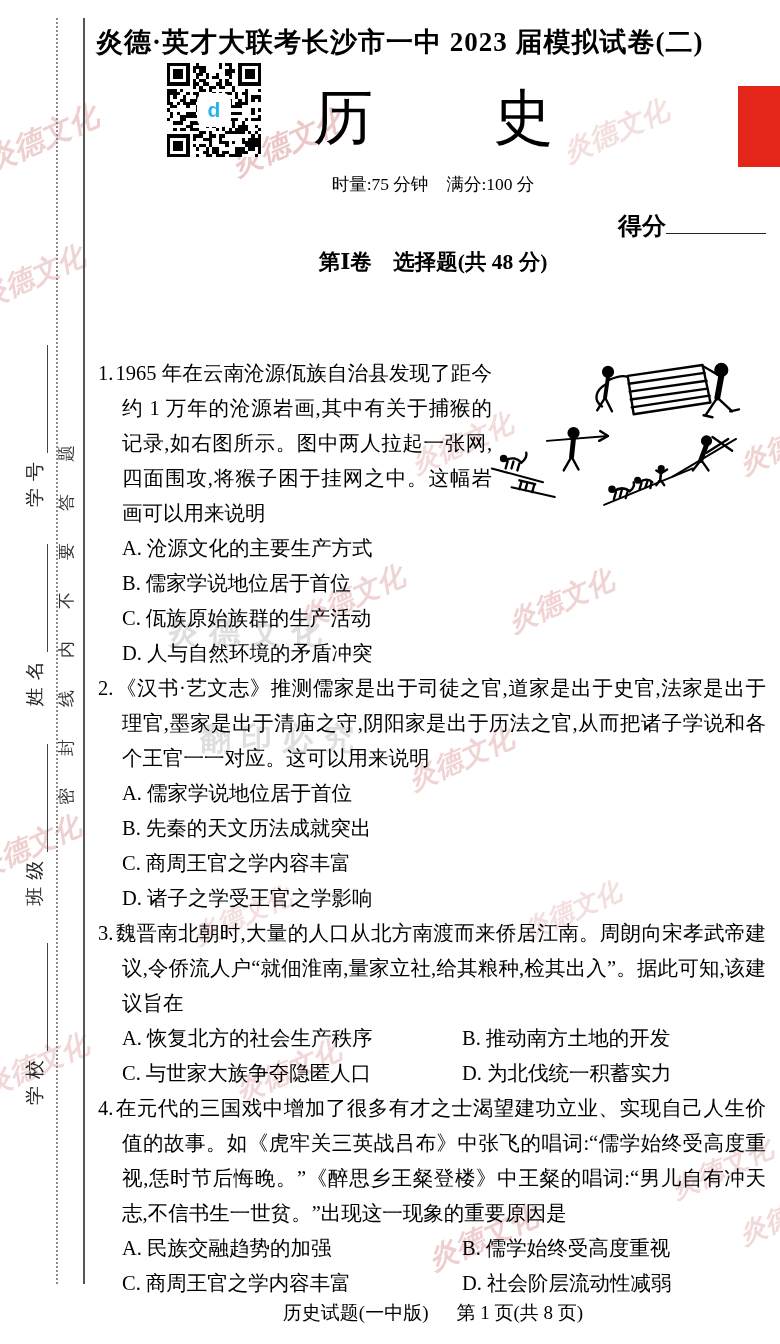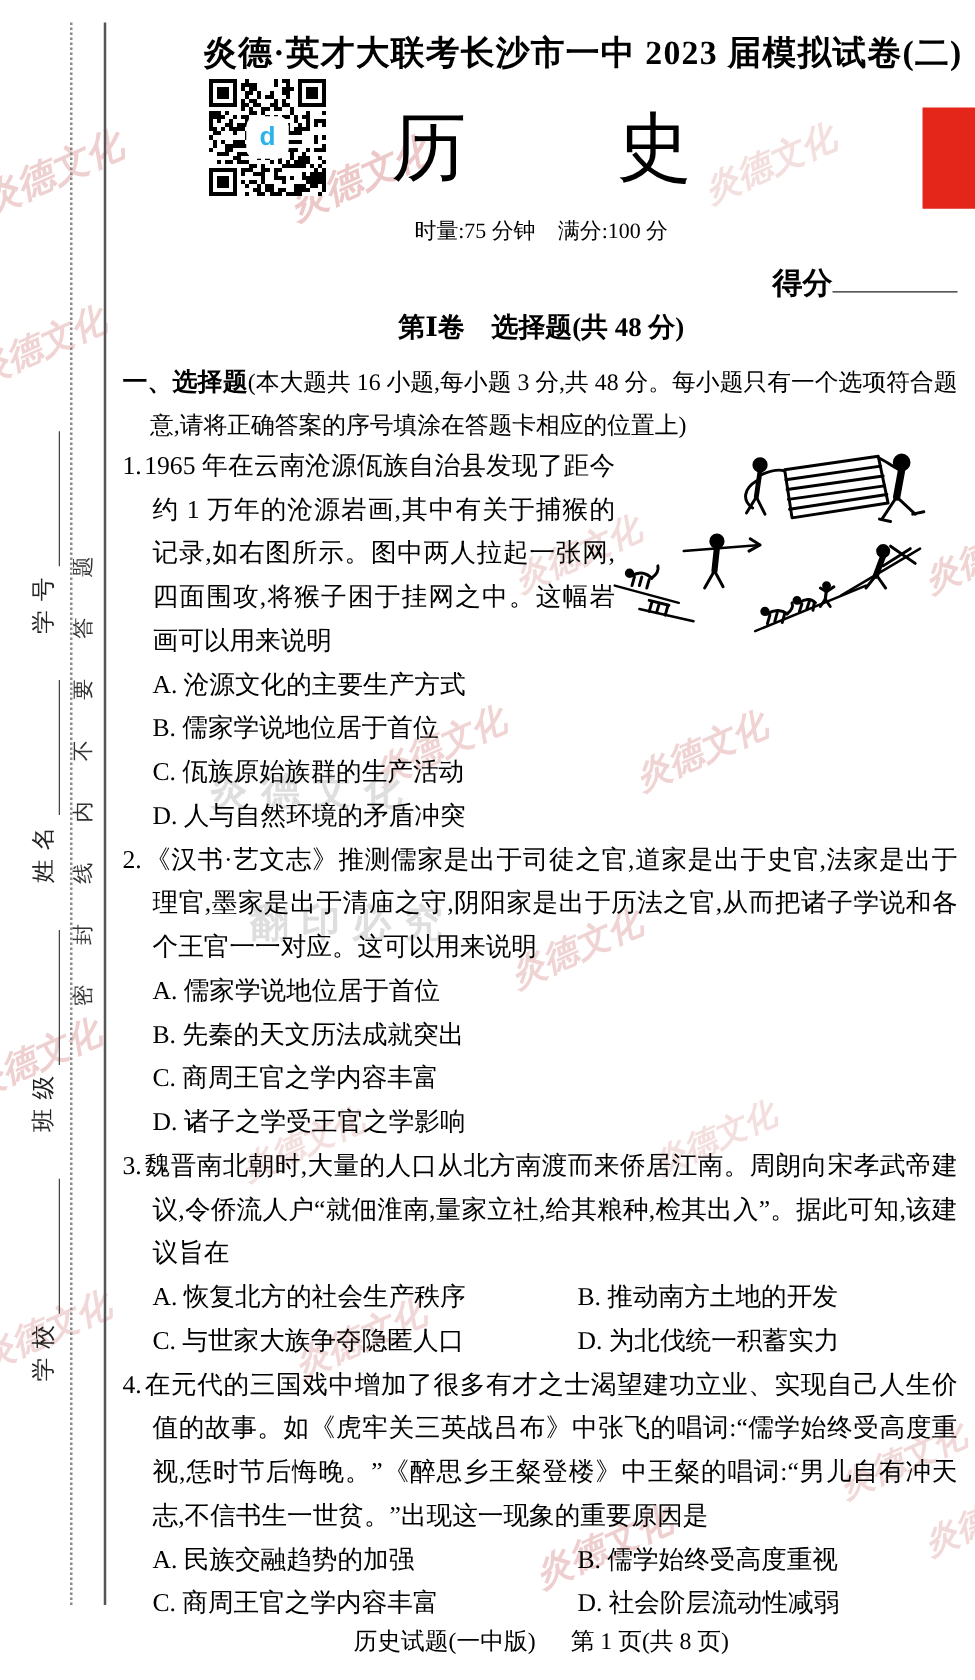--- a/index.html
+++ b/index.html
@@ -21,21 +21,21 @@
                transform:rotate(-90deg);display:flex;justify-content:space-between;align-items:flex-end;}
   .fgroup{display:flex;align-items:flex-end;}
   .flabel{font-size:19px;letter-spacing:7px;color:#222;}
   .fline{display:inline-block;width:108px;border-bottom:1.4px solid #444;height:4px;margin-left:2px;}
   .seal-strip{position:absolute;left:-111px;top:611px;width:360px;height:28px;
               transform:rotate(-90deg);display:flex;justify-content:space-between;}
   .seal-strip span{font-size:17px;color:#333;}
   
   .red-tab{position:absolute;right:0;top:86px;width:42px;height:81px;background:#e32619;}
   
-  .exam-title{position:absolute;left:96px;right:10px;top:24px;text-align:right;
+  .exam-title{position:absolute;left:96px;right:10px;top:24px;text-align:left;
               font-size:27px;font-weight:700;letter-spacing:1px;}
   .qr{position:absolute;left:167px;top:63px;width:94px;height:94px;}
   .qr svg{position:absolute;left:0;top:0;width:94px;height:94px;}
   .qr-logo{position:absolute;left:32px;top:32px;width:30px;height:30px;background:#fff;
            border-radius:6px;display:flex;align-items:center;justify-content:center;
            box-shadow:0 0 0 2px #fff;}
   .qr-logo b{font-family:"Liberation Sans","DejaVu Sans",sans-serif;font-size:21px;
              color:#2ab3e8;font-weight:700;}
   .subject{position:absolute;left:96px;right:10px;top:78px;text-align:center;
            font-size:60px;font-weight:400;}
@@ -406,21 +406,20 @@
     <span>时量:75 分钟</span>
     <span>满分:100 分</span>
   </div>
 
   <div class="score-row">
     <span>得分</span><span class="score-line"></span>
   </div>
 
   <div class="part-title">第Ⅰ卷　选择题(共 48 分)</div>
 
-  <div class="instruction"><span class="ins-lead">一、选择题</span><span>(本大题共 16 小题,每小题 3 分,共 48 分。每小题只有一个选项符合题意,请将正确答案的序号填涂在答题卡相应的位置上)</span></div>
 
   <div id="questions">
       <div class="question">
         <div class="qtext"><span class="qimg">
   <svg viewBox="0 0 268 152" fill="none" stroke="#000" stroke-width="2.4" stroke-linecap="round" stroke-linejoin="round">
 
     <polygon points="152,18 228,7 236,45 158,57"></polygon>
     <line x1="153" y1="26" x2="230" y2="15"></line>
     <line x1="154" y1="34" x2="232" y2="23"></line>
     <line x1="155" y1="42" x2="233" y2="31"></line>

